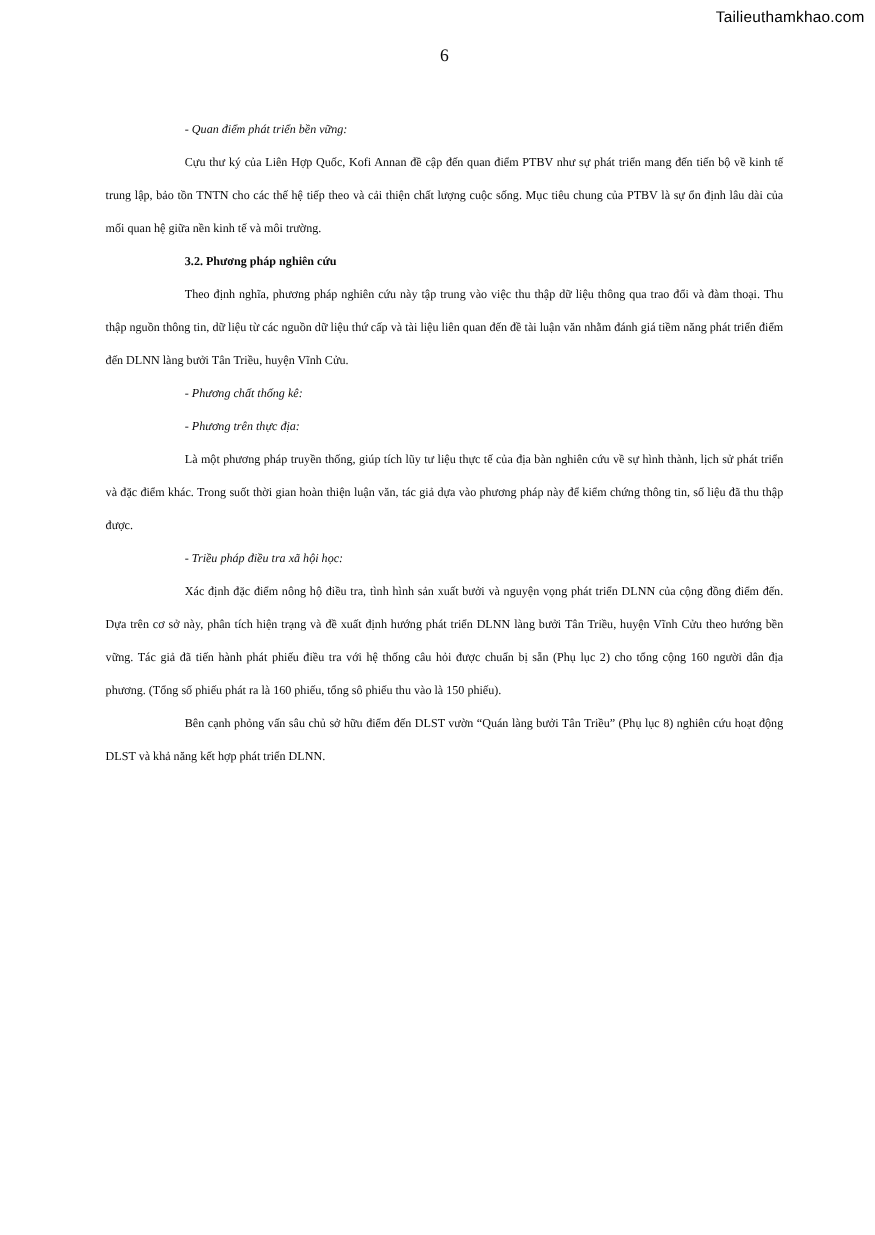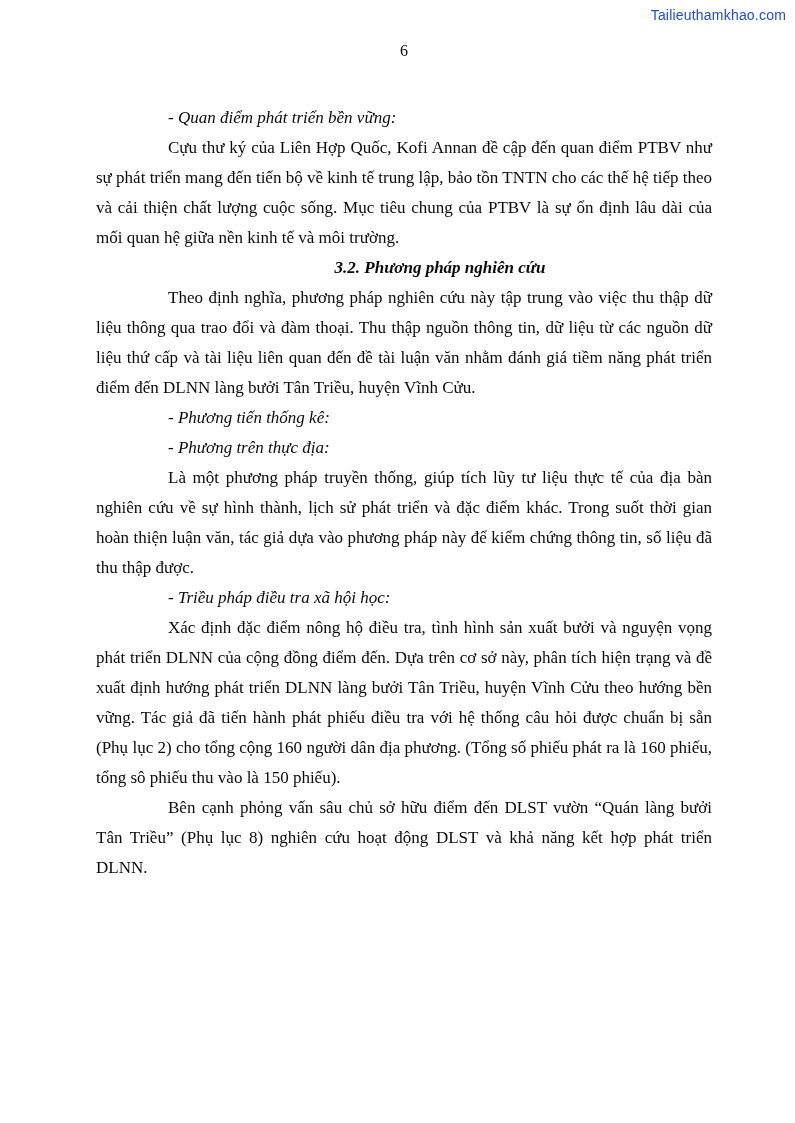--- a/index.html
+++ b/index.html
@@ -15,71 +15,70 @@
     overflow: hidden;
     font-family: "Liberation Serif", "DejaVu Serif", serif;
     color: #0a0a0a;
   }
   .watermark {
     position: absolute;
     top: 7px;
     right: 9px;
     font-family: "Liberation Sans", "DejaVu Sans", sans-serif;
     font-size: 14px;
-    color: #1d4ed8;
+    color: #000000;
     text-shadow: 1px 1px 0 #ffffff;
     letter-spacing: 0.2px;
   }
   .page-number {
     position: absolute;
     top: 42px;
     left: 96px;
     right: 83px;
     text-align: center;
     font-size: 16px;
   }
   .content {
     position: absolute;
     top: 103px;
     left: 96px;
     right: 83px;
-    font-size: 17px;
+    font-size: 11px;
     line-height: 30px;
   }
   .content p {
     margin: 0;
     padding: 0;
     text-indent: 72px;
     text-align: justify;
   }
   .content p.h-italic {
     font-style: italic;
     text-align: left;
   }
   .content p.h-bold-italic {
-    font-style: italic;
     font-weight: bold;
-    text-align: center;
+    text-align: left;
   }
 </style>
 </head>
 <body>
 
 <div class="page">
 
   <div class="watermark">Tailieuthamkhao.com</div>
 
   <div class="page-number">6</div>
 
   <div class="content">
     <p class="h-italic">- Quan điểm phát triển bền vững:</p>
     <p>Cựu thư ký của Liên Hợp Quốc, Kofi Annan đề cập đến quan điểm PTBV như sự phát triển mang đến tiến bộ về kinh tế trung lập, bảo tồn TNTN cho các thế hệ tiếp theo và cải thiện chất lượng cuộc sống. Mục tiêu chung của PTBV là sự ổn định lâu dài của mối quan hệ giữa nền kinh tế và môi trường.</p>
     <p class="h-bold-italic">3.2. Phương pháp nghiên cứu</p>
     <p>Theo định nghĩa, phương pháp nghiên cứu này tập trung vào việc thu thập dữ liệu thông qua trao đổi và đàm thoại. Thu thập nguồn thông tin, dữ liệu từ các nguồn dữ liệu thứ cấp và tài liệu liên quan đến đề tài luận văn nhằm đánh giá tiềm năng phát triển điểm đến DLNN làng bưởi Tân Triều, huyện Vĩnh Cửu.</p>
-    <p class="h-italic">- Phương tiến thống kê:</p>
+    <p class="h-italic">- Phương chất thống kê:</p>
     <p class="h-italic">- Phương trên thực địa:</p>
     <p>Là một phương pháp truyền thống, giúp tích lũy tư liệu thực tế của địa bàn nghiên cứu về sự hình thành, lịch sử phát triển và đặc điểm khác. Trong suốt thời gian hoàn thiện luận văn, tác giả dựa vào phương pháp này để kiểm chứng thông tin, số liệu đã thu thập được.</p>
     <p class="h-italic">- Triều pháp điều tra xã hội học:</p>
     <p>Xác định đặc điểm nông hộ điều tra, tình hình sản xuất bưởi và nguyện vọng phát triển DLNN của cộng đồng điểm đến. Dựa trên cơ sở này, phân tích hiện trạng và đề xuất định hướng phát triển DLNN làng bưởi Tân Triều, huyện Vĩnh Cửu theo hướng bền vững. Tác giả đã tiến hành phát phiếu điều tra với hệ thống câu hỏi được chuẩn bị sẵn (Phụ lục 2) cho tổng cộng 160 người dân địa phương. (Tổng số phiếu phát ra là 160 phiếu, tổng sô phiếu thu vào là 150 phiếu).</p>
     <p>Bên cạnh phỏng vấn sâu chủ sở hữu điểm đến DLST vườn “Quán làng bưởi Tân Triều” (Phụ lục 8) nghiên cứu hoạt động DLST và khả năng kết hợp phát triển DLNN.</p>
   </div>
 
 </div>
 
 </body></html>

